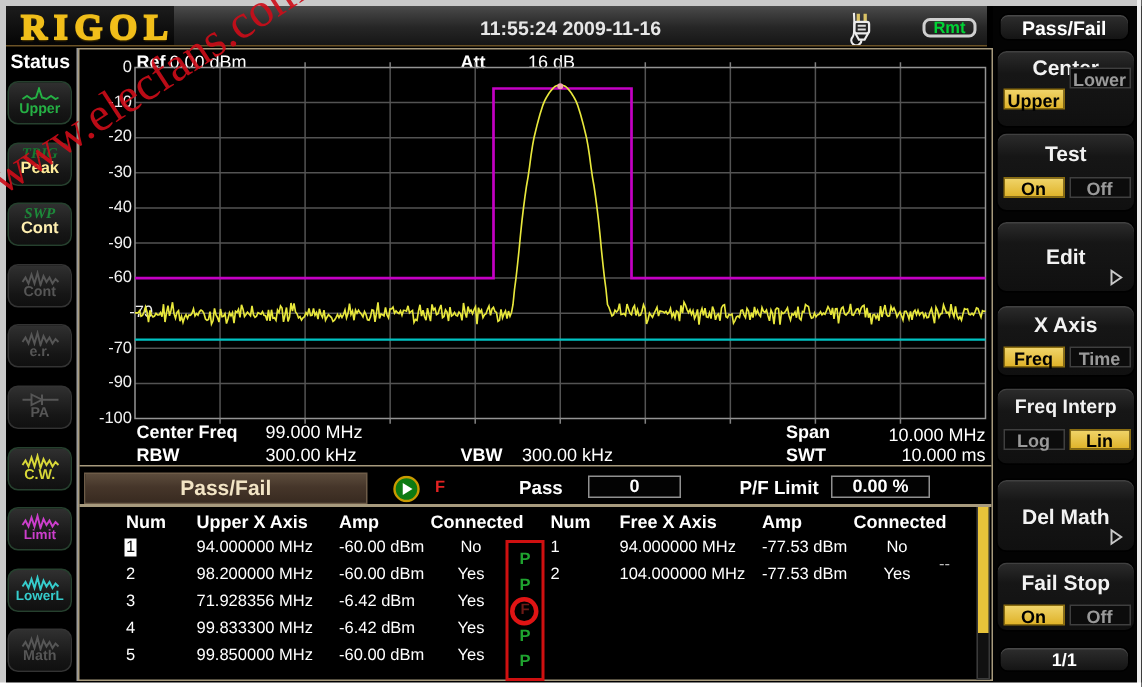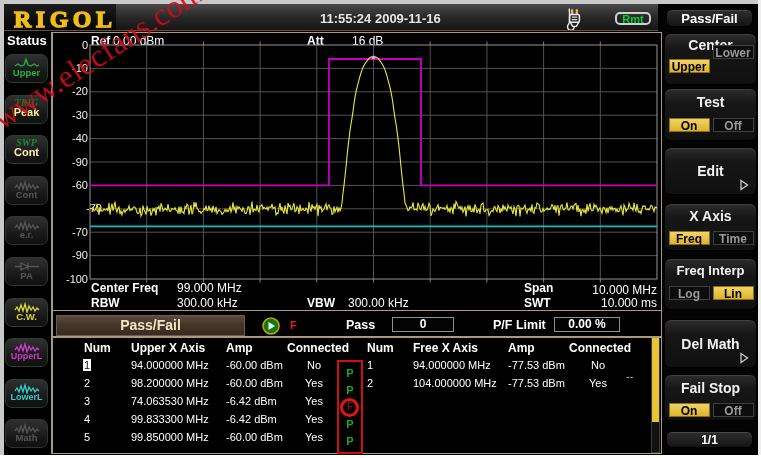--- a/index.html
+++ b/index.html
@@ -117,21 +117,21 @@
 <div class="abs sbtn" style="top:297.6px">
     <svg width="26" height="11" viewBox="0 0 26 11">
       <path d="M1,8 L3,5 5,9 7,3 9,9 11,2 13,10 15,4 17,8 19,5 21,9 23,6 25,8" fill="none" stroke="#d8d838" stroke-width="1.3"></path>
     </svg>
     <span class="slab" style="color:#d8d838">C.W.</span>
   </div>
 <div class="abs sbtn" style="top:338.2px">
     <svg width="26" height="11" viewBox="0 0 26 11">
       <path d="M1,8 L3,5 5,9 7,3 9,9 11,2 13,10 15,4 17,8 19,5 21,9 23,6 25,8" fill="none" stroke="#cc3ecc" stroke-width="1.3"></path>
     </svg>
-    <span class="slab" style="color:#cc3ecc;font-size:9px">UpperL</span>
+    <span class="slab" style="color:#cc3ecc;font-size:9px">Limit</span>
   </div>
 <div class="abs sbtn" style="top:378.8px">
     <svg width="26" height="11" viewBox="0 0 26 11">
       <path d="M1,8 L3,5 5,9 7,3 9,9 11,2 13,10 15,4 17,8 19,5 21,9 23,6 25,8" fill="none" stroke="#35cccc" stroke-width="1.3"></path>
     </svg>
     <span class="slab" style="color:#35cccc;font-size:9px">LowerL</span>
   </div>
 <div class="abs sbtn dis" style="top:419.4px">
     <svg width="26" height="11" viewBox="0 0 26 11">
       <path d="M1,8 L3,5 5,9 7,3 9,9 11,2 13,10 15,4 17,8 19,5 21,9 23,6 25,8" fill="none" stroke="#565656" stroke-width="1.3"></path>
@@ -237,21 +237,21 @@
 <div class="abs th" style="left:569px;top:341px">Connected</div>
 <div class="abs td" style="left:83px;top:358.5px"><span style="background:#fff;color:#111;padding:0 1px">1</span></div>
 <div class="abs td" style="left:131px;top:358.5px">94.000000 MHz</div>
 <div class="abs td" style="left:226px;top:358.5px">-60.00 dBm</div>
 <div class="abs td" style="left:287px;top:358.5px"><span style="display:inline-block;width:54px;text-align:center">No</span></div>
 <div class="abs td" style="left:84px;top:376.5px">2</div>
 <div class="abs td" style="left:131px;top:376.5px">98.200000 MHz</div>
 <div class="abs td" style="left:226px;top:376.5px">-60.00 dBm</div>
 <div class="abs td" style="left:287px;top:376.5px"><span style="display:inline-block;width:54px;text-align:center">Yes</span></div>
 <div class="abs td" style="left:84px;top:394.5px">3</div>
-<div class="abs td" style="left:131px;top:394.5px">74.063530 MHz</div>
+<div class="abs td" style="left:131px;top:394.5px">71.928356 MHz</div>
 <div class="abs td" style="left:226px;top:394.5px">-6.42 dBm</div>
 <div class="abs td" style="left:287px;top:394.5px"><span style="display:inline-block;width:54px;text-align:center">Yes</span></div>
 <div class="abs td" style="left:84px;top:412.5px">4</div>
 <div class="abs td" style="left:131px;top:412.5px">99.833300 MHz</div>
 <div class="abs td" style="left:226px;top:412.5px">-6.42 dBm</div>
 <div class="abs td" style="left:287px;top:412.5px"><span style="display:inline-block;width:54px;text-align:center">Yes</span></div>
 <div class="abs td" style="left:84px;top:430.5px">5</div>
 <div class="abs td" style="left:131px;top:430.5px">99.850000 MHz</div>
 <div class="abs td" style="left:226px;top:430.5px">-60.00 dBm</div>
 <div class="abs td" style="left:287px;top:430.5px"><span style="display:inline-block;width:54px;text-align:center">Yes</span></div>

